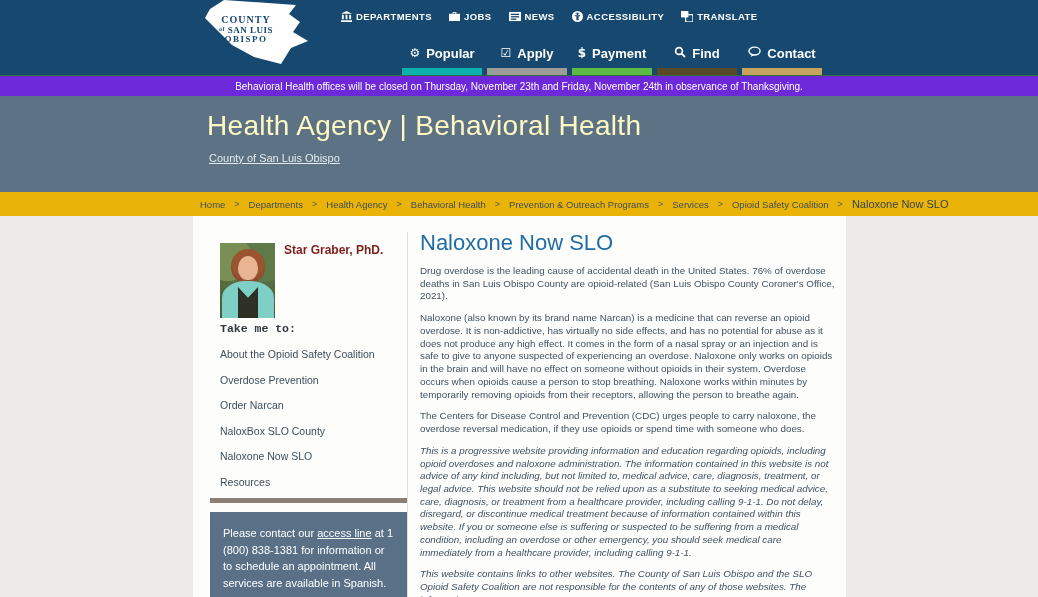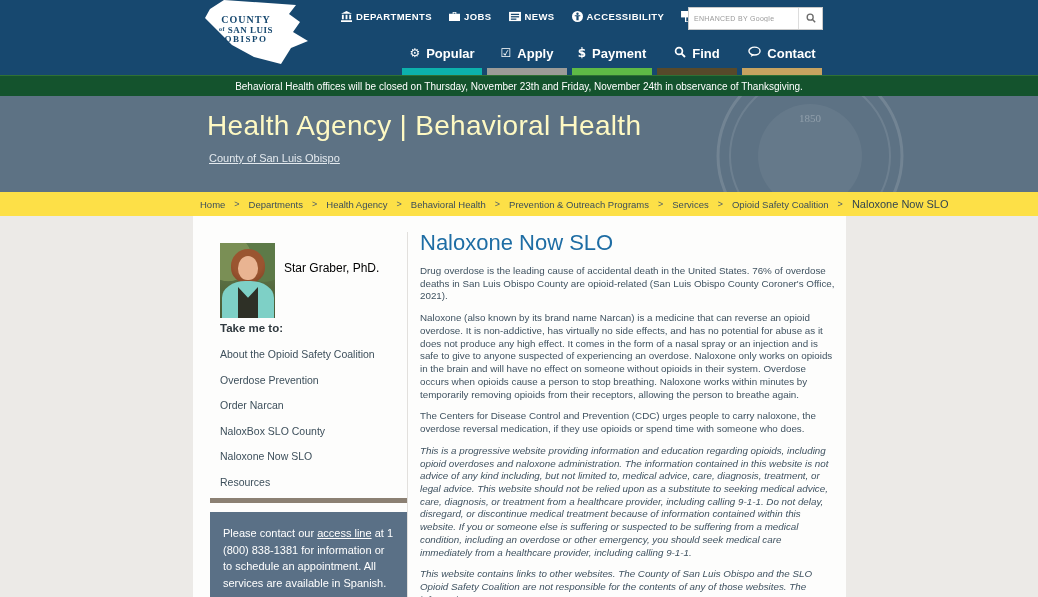--- a/index.html
+++ b/index.html
@@ -27,31 +27,31 @@
   .search-box { position:absolute; left:688px; top:7px; width:135px; height:23px; display:flex; background:#fff; border:1px solid #c9c9c9; }
   .search-input { flex:1; border:none; outline:none; font-size:7.5px; color:#555; padding:0 5px; min-width:0; }
   .search-input::placeholder { color:#9a9a9a; font-size:7px; letter-spacing:.3px; }
   .search-btn { width:24px; background:#fff; border:none; border-left:1px solid #ddd; cursor:pointer; display:flex; align-items:center; justify-content:center; }
 
   .main-nav { position:absolute; left:0; top:40px; height:26px; }
   .main-nav-item { position:absolute; top:0; width:80px; height:26px; display:flex; align-items:center; justify-content:center; gap:6px; color:#ffffff; font-size:13px; font-weight:bold; cursor:pointer; }
   .glyph-icon { font-family:"DejaVu Sans", sans-serif; font-weight:normal; font-size:12px; line-height:1; }
 
   
-  .alert-bar { position:absolute; left:0; top:75px; width:1038px; height:21px; background:#14532d; border-top:1px solid #2f7034; display:flex; align-items:center; justify-content:center; }
+  .alert-bar { position:absolute; left:0; top:75px; width:1038px; height:21px; background:#6d28d9; border-top:1px solid #2f7034; display:flex; align-items:center; justify-content:center; }
   .alert-text { color:#ffffff; font-size:10px; }
 
   
   .hero { position:absolute; left:0; top:96px; width:1038px; height:96px; background:#5d7284; overflow:hidden; }
   .hero-title { position:absolute; left:207px; top:14px; color:#fef9c3; font-size:28px; font-weight:300; letter-spacing:.3px; }
   .hero-subtitle { position:absolute; left:209px; top:56px; color:#e3e9ee; font-size:11px;text-decoration:underline; }
   .hero-seal { position:absolute; left:700px; top:-40px; }
 
   
-  .breadcrumb-bar { position:absolute; left:0; top:192px; width:1038px; height:24px; background:#fde047; }
+  .breadcrumb-bar { position:absolute; left:0; top:192px; width:1038px; height:24px; background:#eab308; }
   .breadcrumb { position:absolute; left:200px; top:0; height:24px; display:flex; align-items:center; gap:9px; }
   .crumb { font-size:9.5px; color:#3c4e59; cursor:pointer; }
   .crumb-sep { font-size:9px; color:#4e5e68; }
   .crumb-current { font-size:11px; color:#33454f; }
 
   
   .content-col { position:absolute; left:193px; top:216px; width:653px; height:381px; background:#fdfdfc; }
   .sidebar-border { position:absolute; left:407px; top:232px; width:1px; height:365px; background:#e2e0dd; }
 
   
@@ -60,24 +60,24 @@
       radial-gradient(circle at 15% 20%, #7a8f55 0 30%, transparent 31%),
       radial-gradient(circle at 80% 15%, #5d7a48 0 35%, transparent 36%),
       radial-gradient(circle at 50% 5%, #93a468 0 25%, transparent 26%),
       linear-gradient(180deg, #6d8352 0%, #55693f 60%, #4a5c37 100%);
   }
   .photo-hair { position:absolute; left:11px; top:6px; width:34px; height:34px; border-radius:50% 50% 45% 45%; background:radial-gradient(circle at 50% 35%, #9a5530 0 55%, #7c3f22 100%); }
   .photo-face { position:absolute; left:18px; top:13px; width:20px; height:24px; border-radius:50% 50% 46% 46%; background:#e9b492; }
   .photo-jacket { position:absolute; left:2px; top:38px; width:52px; height:37px; border-radius:45% 45% 0 0; background:#7ed0c6; }
   .photo-top { position:absolute; left:18px; top:44px; width:20px; height:31px; background:#2e3026; clip-path:polygon(0 0, 50% 35%, 100% 0, 100% 100%, 0 100%); }
 
-  .profile-name { position:absolute; left:284px; top:261px; font-size:12px; font-weight:normal; color:#000000; }
+  .profile-name { position:absolute; left:284px; top:243px; font-size:12px; font-weight:bold; color:#7f1d1d; }
   .profile-title { position:absolute; left:284px; top:260px; width:105px; font-size:10.5px; line-height:1.35; color:#42535e; }
 
-  .sidebar-heading { position:absolute; left:220px; top:322px; font-size:11.5px; font-weight:bold; color:#30393f; }
+  .sidebar-heading { position:absolute; left:220px; top:322px; font-size:11.5px; font-weight:bold; color:#30393f;font-family:Liberation Mono, monospace; }
   .sidebar-links { position:absolute; left:220px; top:348px; display:flex; flex-direction:column; gap:13.5px; }
   .sidebar-link { font-size:10.5px; color:#3d4f5b; cursor:pointer; }
 
   .sidebar-divider { position:absolute; left:210px; top:498px; width:197px; height:5px; background:#8b8073; }
 
   .contact-box { position:absolute; left:210px; top:512px; width:197px; height:120px; background:#5a7086; padding:13px 13px; }
   .contact-text { color:#ffffff; font-size:11px; line-height:1.5; }
   .contact-link { text-decoration:underline; cursor:pointer; color:#ffffff;margin-top:24px; }
 
   
@@ -135,29 +135,20 @@
         <span>
             <svg width="12" height="11" viewBox="0 0 13 12">
               <rect x="0" y="0" width="8" height="7" fill="#fff"></rect>
               <rect x="5" y="4" width="8" height="8" fill="none" stroke="#fff" stroke-width="1.4"></rect>
             </svg>
           </span>
         <span>TRANSLATE</span>
       </div>
     </div>
 
-    <div class="search-box">
-      <input class="search-input" type="text" placeholder="ENHANCED BY Google" style="">
-      <button class="search-btn">
-        <span><svg width="10" height="10" viewBox="0 0 12 12">
-              <circle cx="5" cy="5" r="3.6" fill="none" stroke="#6b6b6b" stroke-width="1.6"></circle>
-              <line x1="7.8" y1="7.8" x2="11" y2="11" stroke="#6b6b6b" stroke-width="1.8"></line>
-            </svg></span>
-      </button>
-    </div>
 
     <div class="main-nav">
       <div class="main-nav-item" style="left:402px">
         <span class="glyph-icon">⚙</span>
         <span>Popular</span>
       </div>
       <div class="main-nav-item" style="left:487px">
         <span class="glyph-icon">☑</span>
         <span>Apply</span>
       </div>
@@ -199,28 +190,20 @@
       <div class="logo-l2"><span class="of">of</span> <span>SAN LUIS</span></div>
       <div class="logo-l3">OBISPO</div>
     </div>
   </div>
 
   <div class="alert-bar">
     <span class="alert-text">Behavioral Health offices will be closed on Thursday, November 23th and Friday, November 24th in observance of Thanksgiving.</span>
   </div>
 
   <div class="hero">
-    <div class="hero-seal">
-      <svg width="220" height="200" viewBox="0 0 220 200">
-        <circle cx="110" cy="100" r="92" fill="none" stroke="rgba(255,255,255,0.13)" stroke-width="3"></circle>
-        <circle cx="110" cy="100" r="80" fill="none" stroke="rgba(255,255,255,0.10)" stroke-width="2"></circle>
-        <circle cx="110" cy="100" r="52" fill="rgba(255,255,255,0.05)"></circle>
-        <text x="110" y="66" text-anchor="middle" fill="rgba(255,255,255,0.28)" font-size="11" font-family="Liberation Serif, serif">1850</text>
-      </svg>
-    </div>
     <div class="hero-title">Health Agency | Behavioral Health</div>
     <div class="hero-subtitle">County of San Luis Obispo</div>
   </div>
 
   <div class="breadcrumb-bar">
     <div class="breadcrumb">
       <span class="crumb">Home</span>
       <span class="crumb-sep">&gt;</span>
       <span class="crumb">Departments</span>
       <span class="crumb-sep">&gt;</span>

